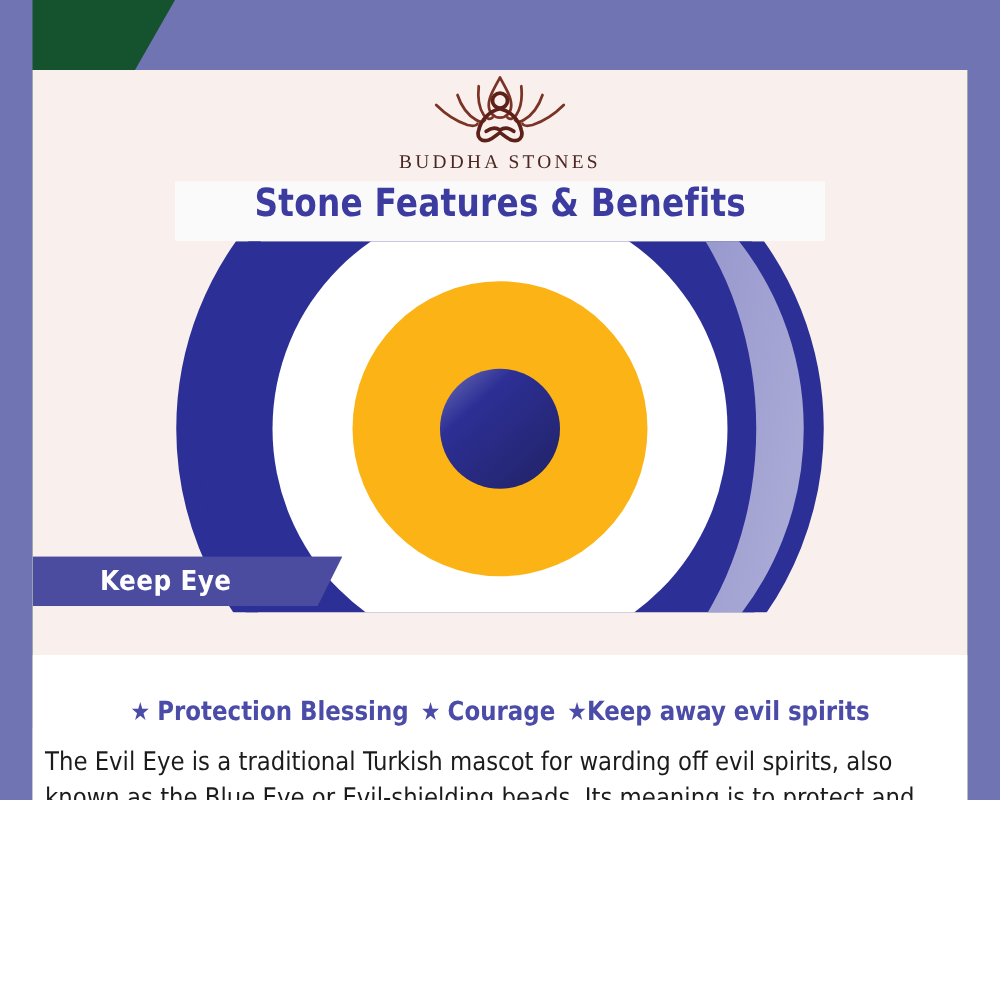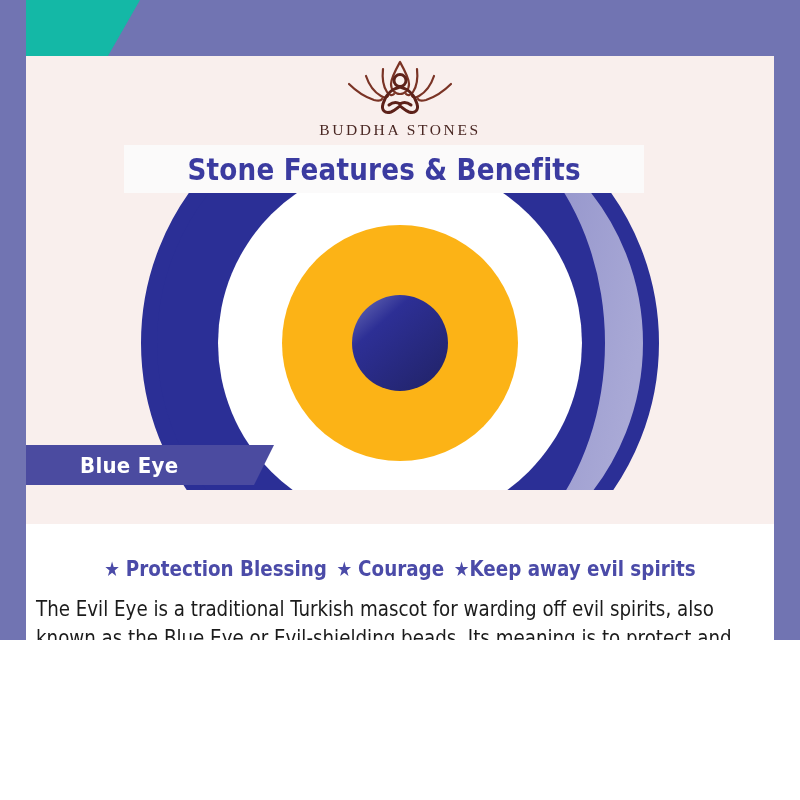--- a/index.html
+++ b/index.html
@@ -8,21 +8,21 @@
     background: #ffffff;
   }
   body {
     font-family: "Liberation Sans", sans-serif;
   }
   .page {
     position: relative;
     width: 800px;
     height: 640px;
     overflow: hidden;
-    background: #14b8a6;
+    background: #14532d;
   }
 
   
   .band-top {
     position: absolute;
     top: 0; left: 0;
     width: 800px; height: 56px;
     background: #7174b2;
     clip-path: polygon(140px 0, 800px 0, 800px 56px, 108px 56px);
   }
@@ -77,25 +77,24 @@
     font-size: 15.5px;
     letter-spacing: 2.6px;
     color: #4a2723;
     margin-top: 1px;
     white-space: nowrap;
   }
 
   
   .title-band {
     position: absolute;
-    top: 89px; left: 98px;
+    top: 89px; left: 114px;
     width: 520px; height: 48px;
     background: #fbfafa;
     display: flex;
-    align-items: center;
     justify-content: center;
   }
   .title-text {
     font-family: "Liberation Sans Narrow", "DejaVu Sans Condensed", "Liberation Sans", sans-serif;
     font-size: 31px;
     font-weight: bold;
     color: #3b3ba0;
     letter-spacing: 0.2px;
     transform: scaleX(0.94);
     white-space: nowrap;
@@ -223,21 +222,21 @@
           <path d="M300 -101 A251 251 0 0 1 300 401 A205 251 0 0 0 300 -101 Z" fill="url(#hl)"></path>
           <circle cx="300" cy="150" r="251" fill="none" stroke="#2b2f96" stroke-width="16"></circle>
           <circle cx="300" cy="150" r="182" fill="#ffffff"></circle>
           <circle cx="300" cy="150" r="118" fill="#fcb316"></circle>
           <circle cx="300" cy="150" r="48" fill="url(#pl)"></circle>
         </g>
       </svg>
     </div>
 
     <div class="badge">
-      <span class="badge-text">Blue Eye</span>
+      <span class="badge-text">Keep Eye</span>
     </div>
 
     <div class="panel">
       <div class="features">
         <span class="feature-item"><span class="star">★</span><span class="gap-sm"></span><span>Protection  Blessing</span></span><span class="gap-md"></span><span class="feature-item"><span class="star">★</span><span class="gap-sm"></span><span>Courage</span></span><span class="gap-md"></span><span class="feature-item"><span class="star">★</span><span>Keep away evil spirits</span></span>
       </div>
       <div class="body-copy">The Evil Eye is a traditional Turkish mascot for warding off evil spirits, also known as the Blue Eye or Evil-shielding beads. Its meaning is to protect and keep bad things out. Now people often use it to give to people around them, hoping to bring infinite good luck to them.</div>
     </div>
 
   </div>

